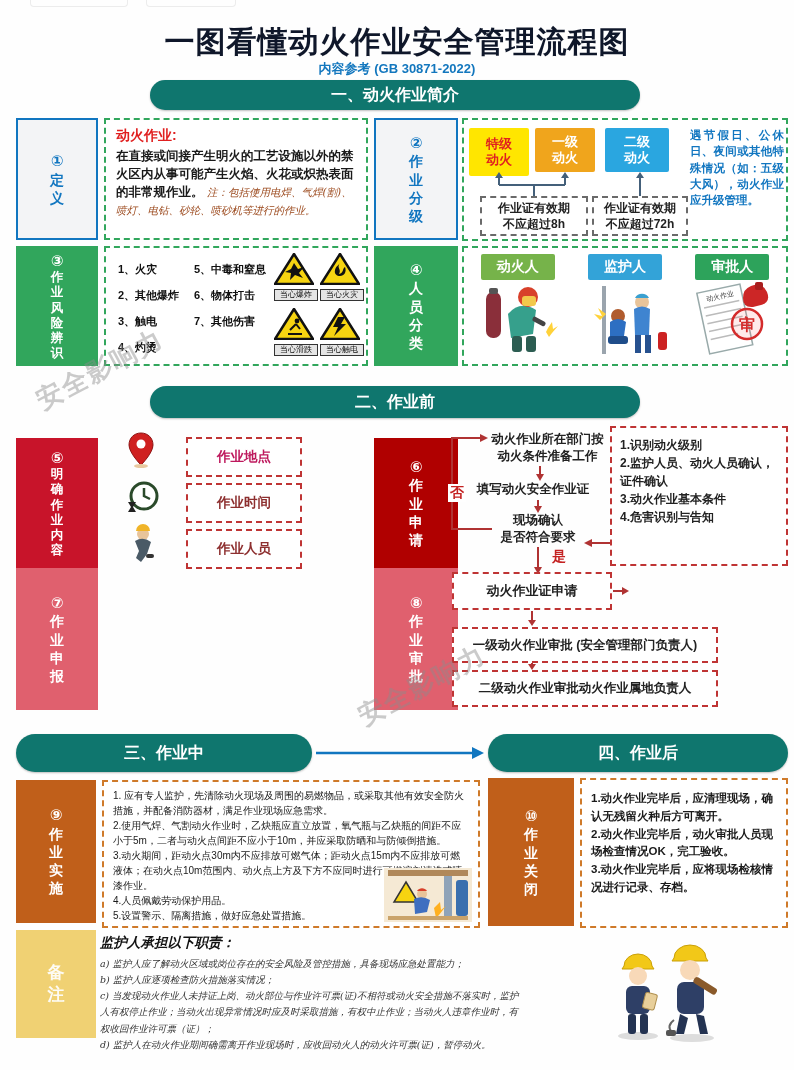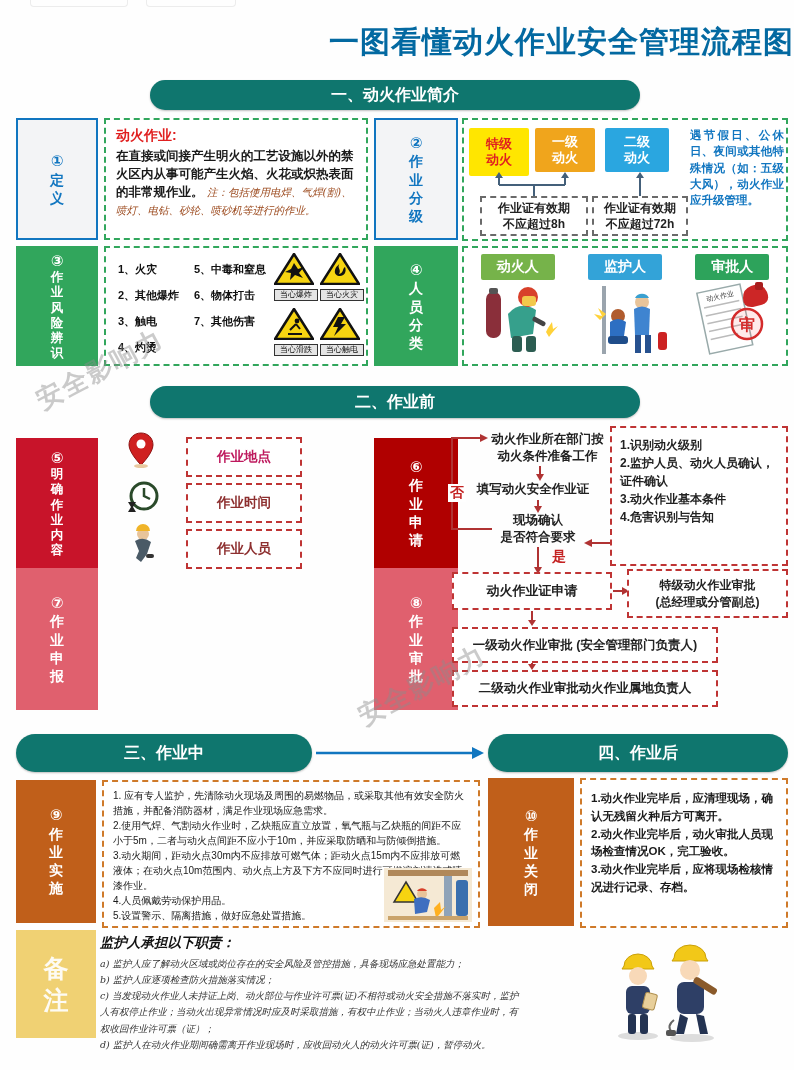--- a/index.html
+++ b/index.html
@@ -31,21 +31,22 @@
   .signlabel{border:1px solid #333;background:#e5e5e5;font-size:8px;line-height:1.2;text-align:center;color:#111;padding:0 1px;}
 </style>
 </head>
 <body>
 
 <div id="poster">
 
   <div class="abs" style="left:30px;top:0;width:96px;height:6px;border:1px solid #ececec;border-top:none;border-radius:0 0 4px 4px;"></div>
   <div class="abs" style="left:146px;top:0;width:88px;height:6px;border:1px solid #ececec;border-top:none;border-radius:0 0 4px 4px;"></div>
 
-  <div class="abs" style="left:0;top:22px;width:794px;font-size:30px;font-weight:900;color:#0369a1;text-align:right;letter-spacing:1px;">一图看懂动火作业安全管理流程图</div>
+  <div class="abs" style="left:0;top:22px;width:794px;font-size:30px;font-weight:900;color:#0f172a;text-align:center;letter-spacing:1px;">一图看懂动火作业安全管理流程图</div>
+  <div class="abs" style="left:0;top:60px;width:794px;font-size:13px;font-weight:bold;color:#1377be;text-align:center;">内容参考 (GB 30871-2022)</div>
 
   <div class="abs pill" style="left:150px;top:80px;width:490px;height:30px;">一、动火作业简介</div>
 
   <div class="abs vlabel lab-gray" style="left:16px;top:118px;width:82px;height:122px;">
     <span class="vnum">①</span>
     <span class="vtxt">定义</span>
   </div>
   <div class="abs db-green" style="left:104px;top:118px;width:264px;height:122px;padding:7px 10px;">
     <div style="color:#e02020;font-weight:bold;font-size:14px;">动火作业:</div>
     <div style="font-size:12.5px;font-weight:bold;color:#1a1a1a;line-height:1.45;margin-top:2px;">
@@ -240,22 +241,20 @@
     <span class="vnum">⑧</span>
     <span class="vtxt">作业审批</span>
   </div>
   <svg class="abs" style="left:440px;top:568px;" width="350" height="140" viewBox="0 0 350 140">
     <path d="M173,23 H182 M92,43 V52 M92,95 V96" stroke="#b03333" stroke-width="2" fill="none"></path>
     <polygon points="182,19 182,27 189,23" fill="#b03333"></polygon>
     <polygon points="88,52 96,52 92,58" fill="#b03333"></polygon>
     <polygon points="88,96 96,96 92,102" fill="#b03333"></polygon>
   </svg>
   <div class="abs db-red center" style="left:452px;top:572px;width:160px;height:38px;font-size:13px;font-weight:bold;color:#222;">动火作业证申请</div>
-  <div class="abs db-red center pre" style="left:627px;top:569px;width:161px;height:49px;font-size:12px;font-weight:bold;color:#222;line-height:1.4;">特级动火作业审批
-(总经理或分管副总)</div>
   <div class="abs db-red center" style="left:452px;top:627px;width:266px;height:36px;font-size:12.5px;font-weight:bold;color:#222;">一级动火作业审批 (安全管理部门负责人)</div>
   <div class="abs db-red center" style="left:452px;top:670px;width:266px;height:37px;font-size:12.5px;font-weight:bold;color:#222;">二级动火作业审批动火作业属地负责人</div>
 
   <div class="abs watermark" style="left:352px;top:668px;">安全影响力</div>
 
   <div class="abs pill" style="left:16px;top:734px;width:296px;height:38px;border-radius:22px;">三、作业中</div>
   <svg class="abs" style="left:314px;top:744px;" width="172" height="18" viewBox="0 0 172 18">
     <path d="M2,9 H158" stroke="#1176c0" stroke-width="2.5"></path>
     <polygon points="158,3 158,15 170,9" fill="#1176c0"></polygon>
   </svg>
@@ -289,21 +288,21 @@
     <span class="vnum">⑩</span>
     <span class="vtxt">作业关闭</span>
   </div>
   <div class="abs db-orange" style="left:580px;top:778px;width:208px;height:150px;padding:10px 9px;">
     <div style="font-size:11.5px;font-weight:600;color:#1a1a1a;line-height:1.55;">1.动火作业完毕后，应清理现场，确认无残留火种后方可离开。</div>
     <div style="font-size:11.5px;font-weight:600;color:#1a1a1a;line-height:1.55;">2.动火作业完毕后，动火审批人员现场检查情况OK，完工验收。</div>
     <div style="font-size:11.5px;font-weight:600;color:#1a1a1a;line-height:1.55;">3.动火作业完毕后，应将现场检核情况进行记录、存档。</div>
   </div>
 
   <div class="abs vlabel lab-yellow" style="left:16px;top:930px;width:80px;height:108px;">
-    <span class="vtxt" style="font-size:25px;opacity:.92;">备注</span>
+    <span class="vtxt" style="font-size:17px;opacity:.92;">备注</span>
   </div>
   <div class="abs serif" style="left:100px;top:934px;width:320px;font-size:13.5px;font-weight:bold;font-style:italic;color:#111;">监护人承担以下职责：</div>
   <div class="abs" style="left:100px;top:956px;width:420px;">
     <div class="serif" style="font-size:9.5px;font-style:italic;color:#333;line-height:1.7;">a) 监护人应了解动火区域或岗位存在的安全风险及管控措施，具备现场应急处置能力；</div>
     <div class="serif" style="font-size:9.5px;font-style:italic;color:#333;line-height:1.7;">b) 监护人应逐项检查防火措施落实情况；</div>
     <div class="serif" style="font-size:9.5px;font-style:italic;color:#333;line-height:1.7;">c) 当发现动火作业人未持证上岗、动火部位与作业许可票(证)不相符或动火安全措施不落实时，监护人有权停止作业；当动火出现异常情况时应及时采取措施，有权中止作业；当动火人违章作业时，有权收回作业许可票（证）；</div>
     <div class="serif" style="font-size:9.5px;font-style:italic;color:#333;line-height:1.7;">d) 监护人在动火作业期间确需离开作业现场时，应收回动火人的动火许可票(证)，暂停动火。</div>
   </div>
   <svg class="abs" style="left:610px;top:940px;" width="118" height="104" viewBox="0 0 118 104">
     <ellipse cx="28" cy="96" rx="20" ry="4" fill="#ddd"></ellipse>

